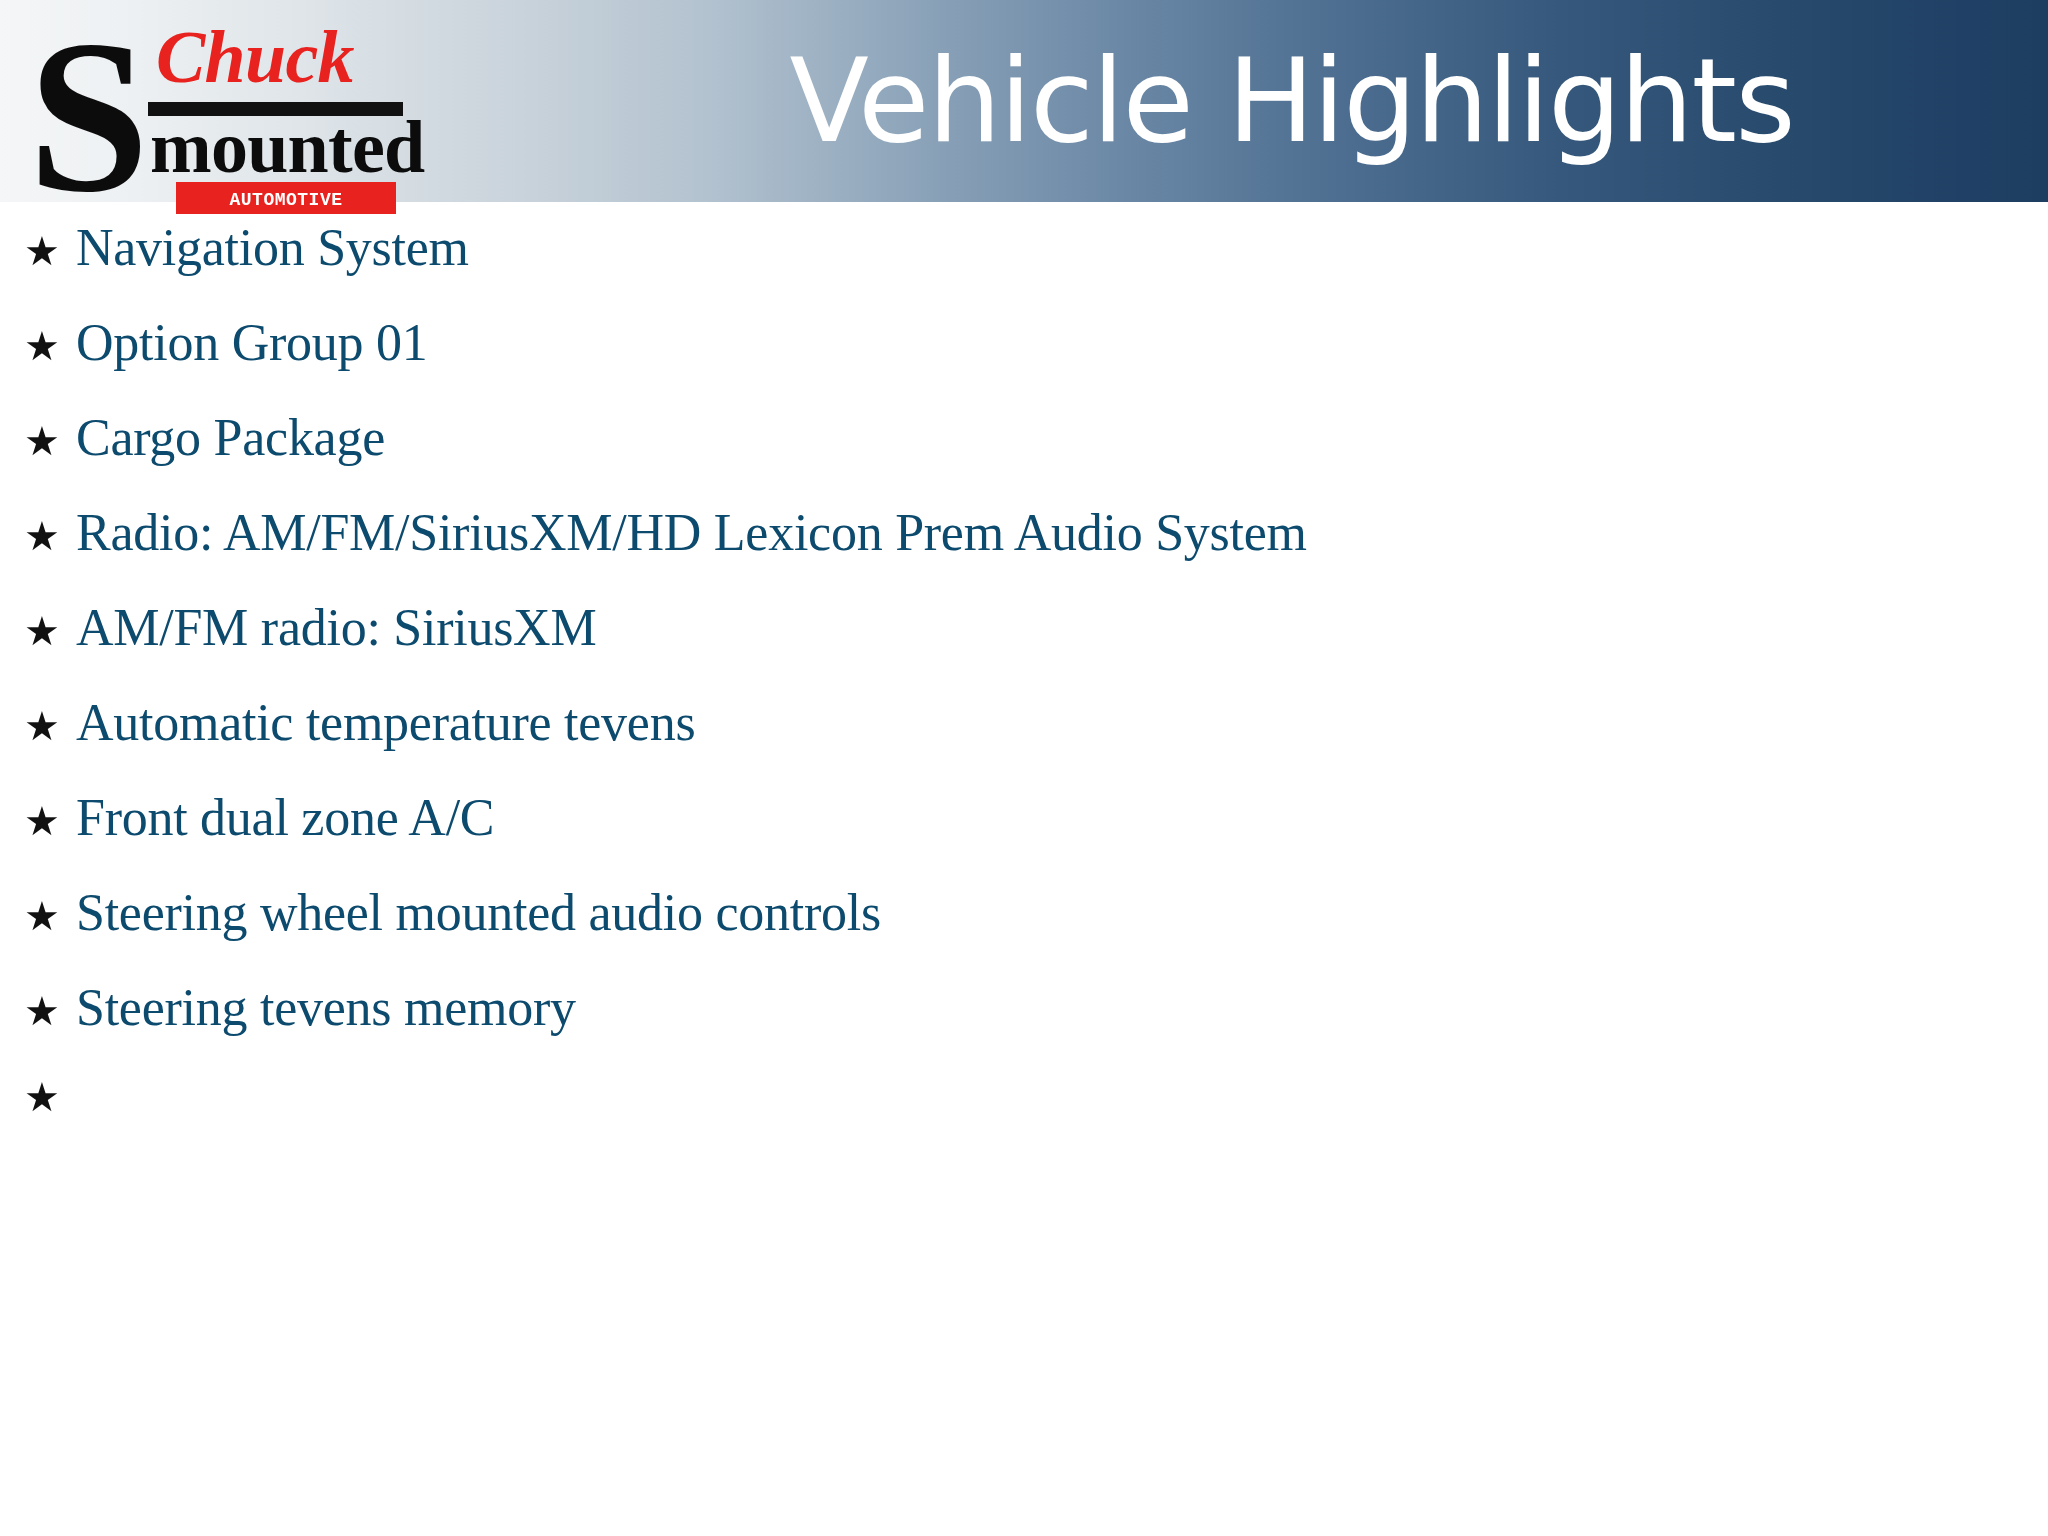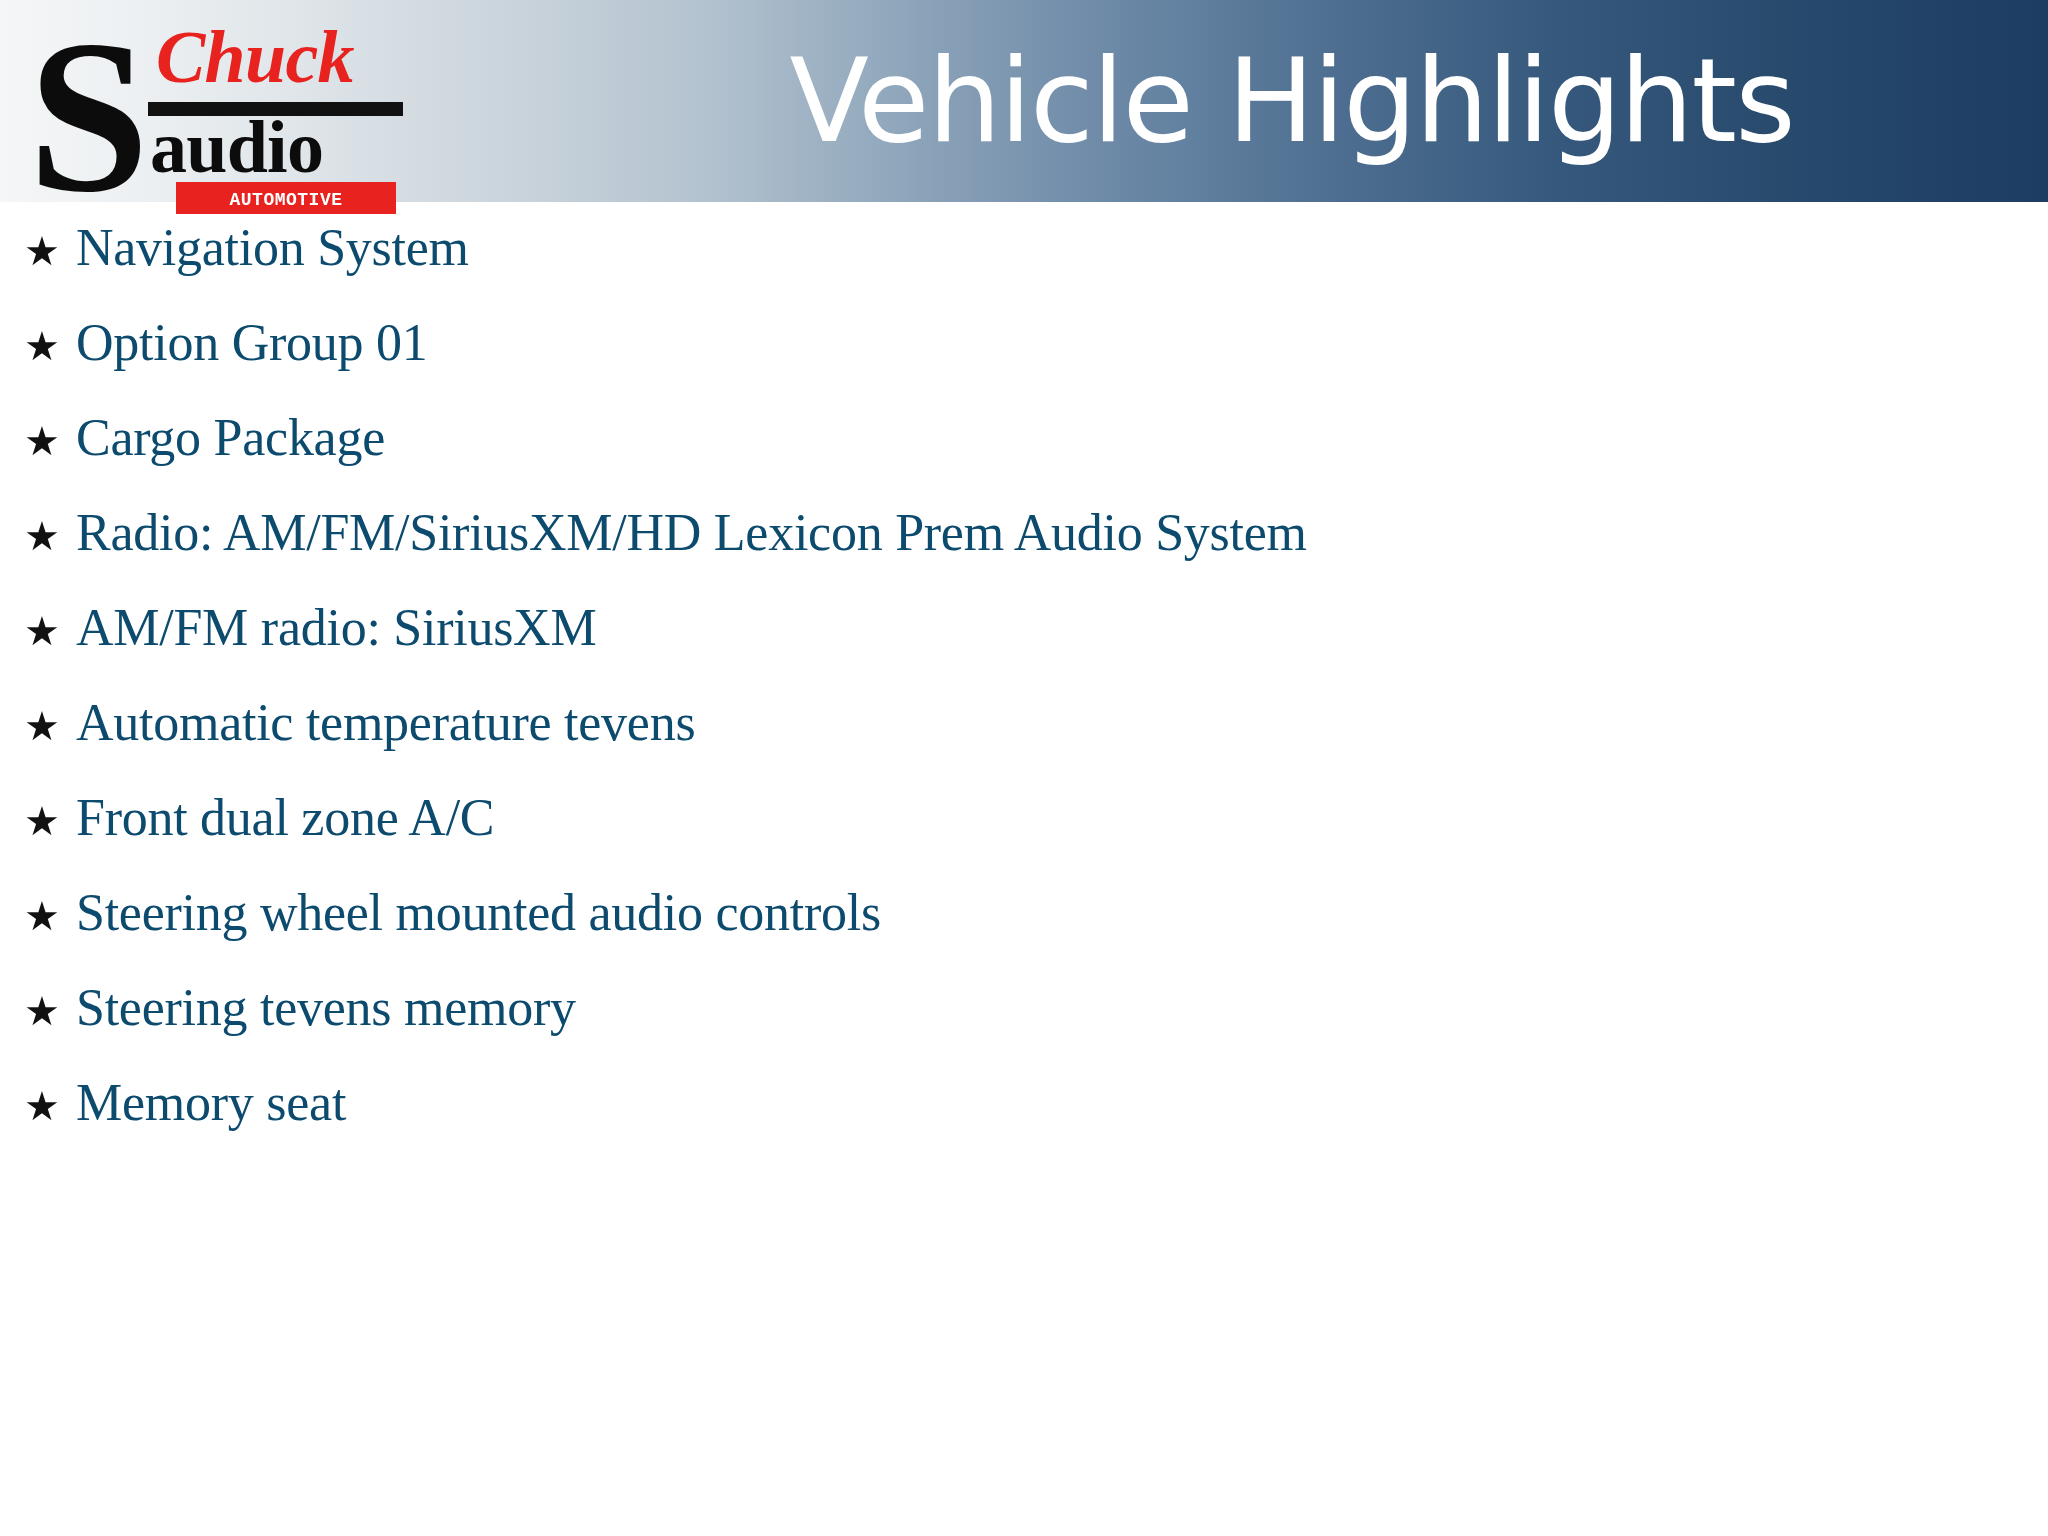--- a/index.html
+++ b/index.html
@@ -170,21 +170,21 @@
 </style>
 </head>
 <body>
 
 <div class="header">
 
   <div class="logo">
     <span class="logo-bigS">S</span>
     <span class="logo-chuck">Chuck</span>
     <span class="logo-rule"></span>
-    <span class="logo-stevens">audio</span>
+    <span class="logo-stevens">mounted</span>
     <span class="logo-auto-band">
       <span class="logo-auto-text">Automotive</span>
     </span>
   </div>
 
   <div class="header-title">
     <span class="header-title-text">Vehicle Highlights</span>
   </div>
 
 </div>
@@ -221,15 +221,14 @@
     <li class="highlight-row">
       <span class="bullet-star">★</span>
       <span class="highlight-label">Steering wheel mounted audio controls</span>
     </li>
     <li class="highlight-row">
       <span class="bullet-star">★</span>
       <span class="highlight-label">Steering tevens memory</span>
     </li>
     <li class="highlight-row">
       <span class="bullet-star">★</span>
-      <span class="highlight-label">Memory seat</span>
     </li>
   </ul>
 
 </body></html>

